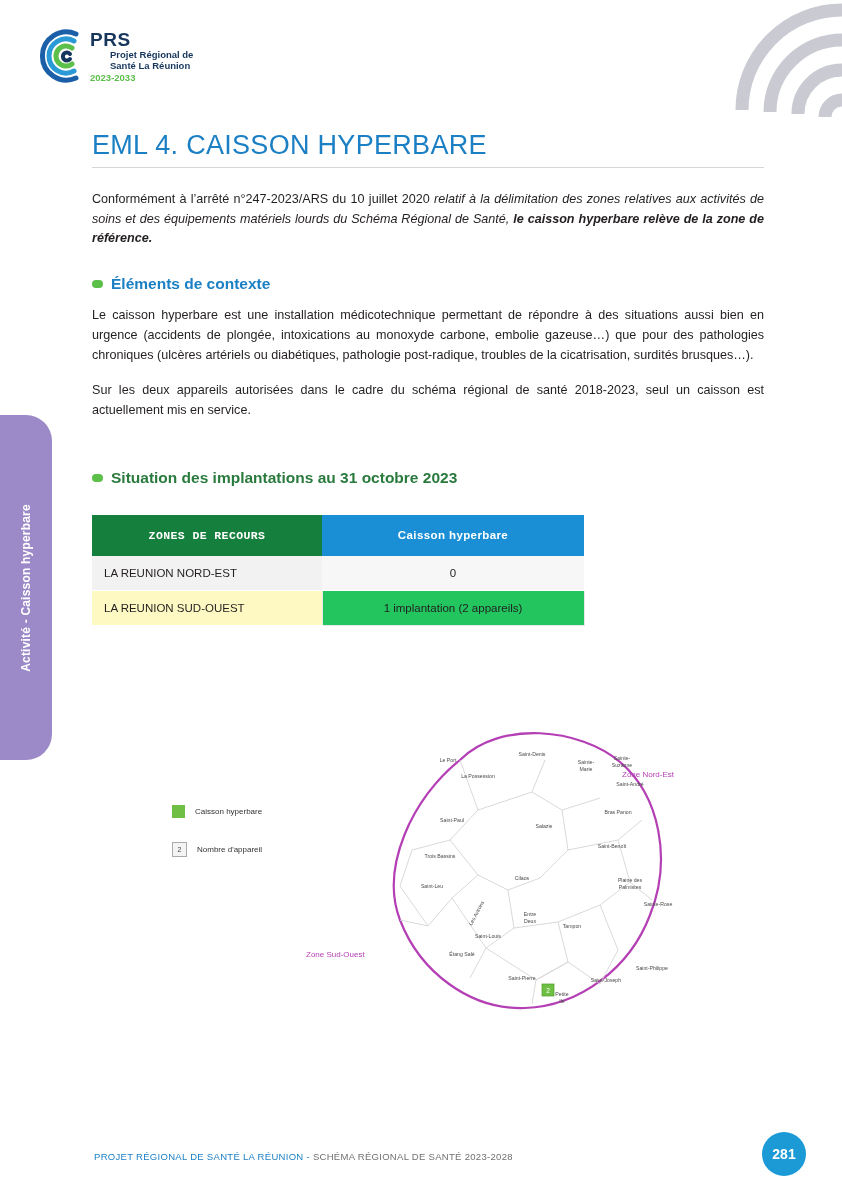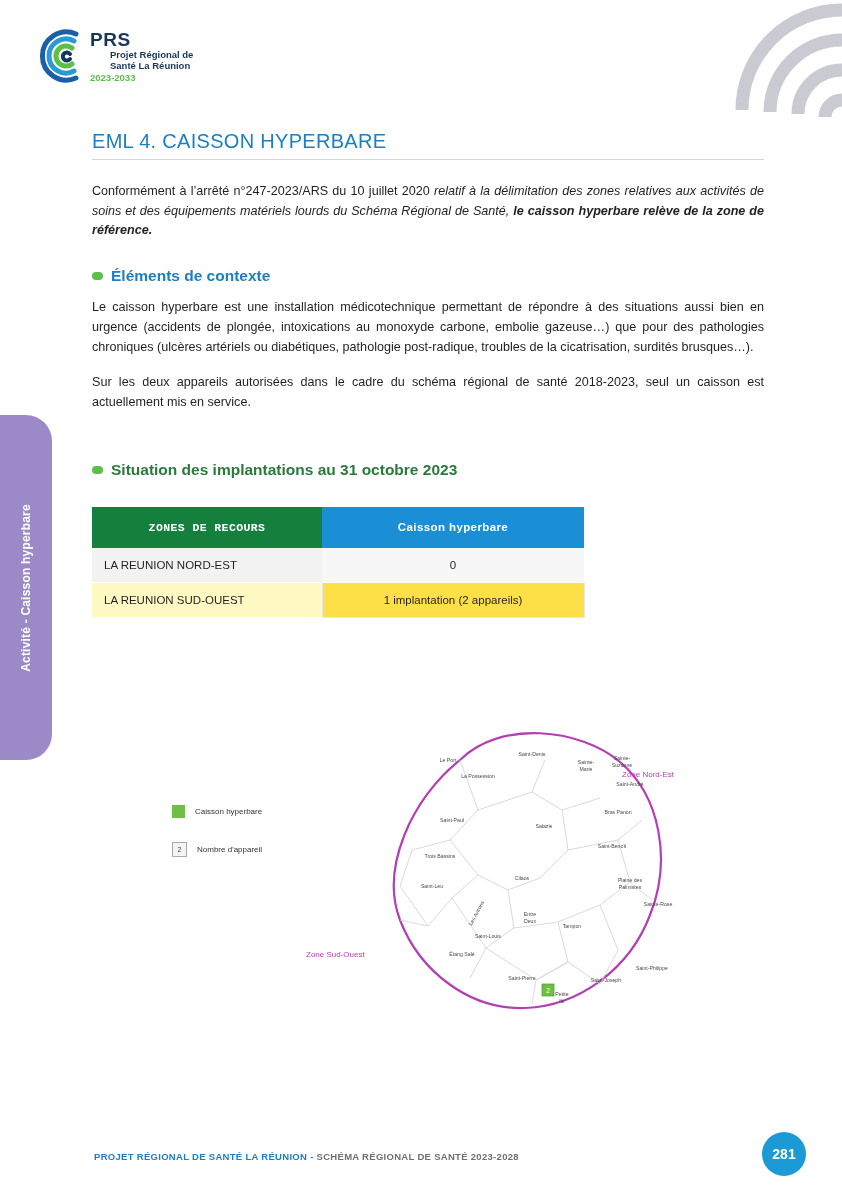--- a/index.html
+++ b/index.html
@@ -87,21 +87,21 @@
 
   
   .content {
     position: absolute;
     left: 92px;
     top: 130px;
     width: 672px;
   }
 
   h1.page-title {
-    font-size: 20px;
+    font-size: 27px;
     font-weight: normal;
     color: #1b7fc4;
     margin: 0 0 6px 0;
     letter-spacing: 0.3px;
   }
   .title-rule {
     height: 1px;
     background: #d7d7d7;
     margin-bottom: 22px;
   }
@@ -161,21 +161,21 @@
   th.zones { background: #15803d; width: 218px; font-family: Liberation Mono, monospace; }
   th.caisson { background: #1b8fd6; width: 250px; }
   table.impl td {
     font-size: 11.5px;
     padding: 11px 12px;
     border-bottom: 1px solid #ffffff;
   }
   td.label { background: #f2f2f2; }
   td.value { background: #f7f7f7; text-align: center; }
   tr.alt td.label { background: #fef9c3; }
-  tr.alt td.value { background: #fde047; border: 1px solid #e8e8e8; border-top: none; }
+  tr.alt td.value { background: #22c55e; border: 1px solid #e8e8e8; border-top: none; }
 
   
   .legend {
     position: absolute;
     left: 172px;
     top: 805px;
     font-size: 8px;
     color: #333;
   }
   .legend-row {
@@ -227,21 +227,21 @@
     right: 0;
     bottom: 0;
     height: 66px;
     border-top: 0;
   }
   .footer-text {
     position: absolute;
     left: 66px;
     bottom: 28px;
     font-size: 9.5px;
-    font-weight: bold;
+    font-weight: normal;
     color: #1b7fc4;
     letter-spacing: 0.3px;
     padding-left: 28px;
   }
   .footer-text .grey { color: #6f7072; }
   .page-badge {
     position: absolute;
     right: 36px;
     bottom: 14px;
     width: 44px;

